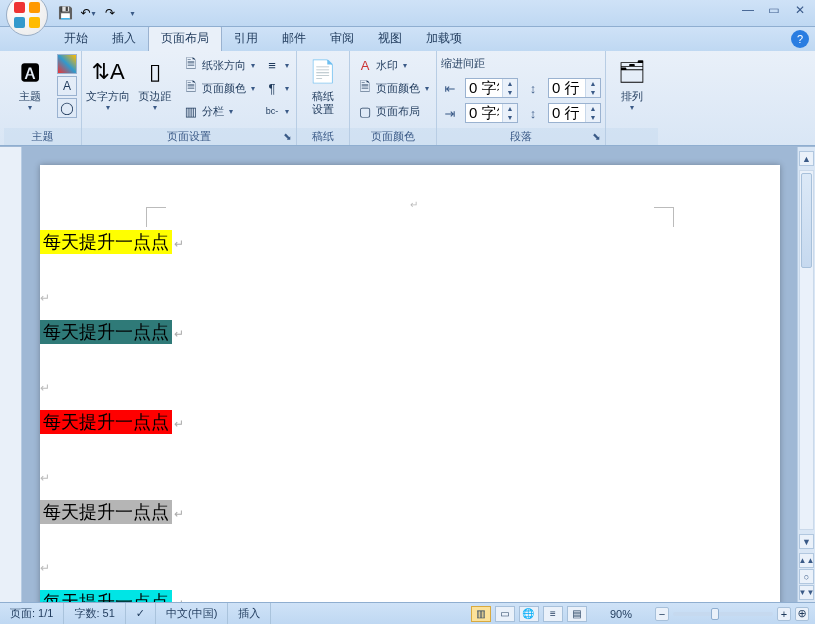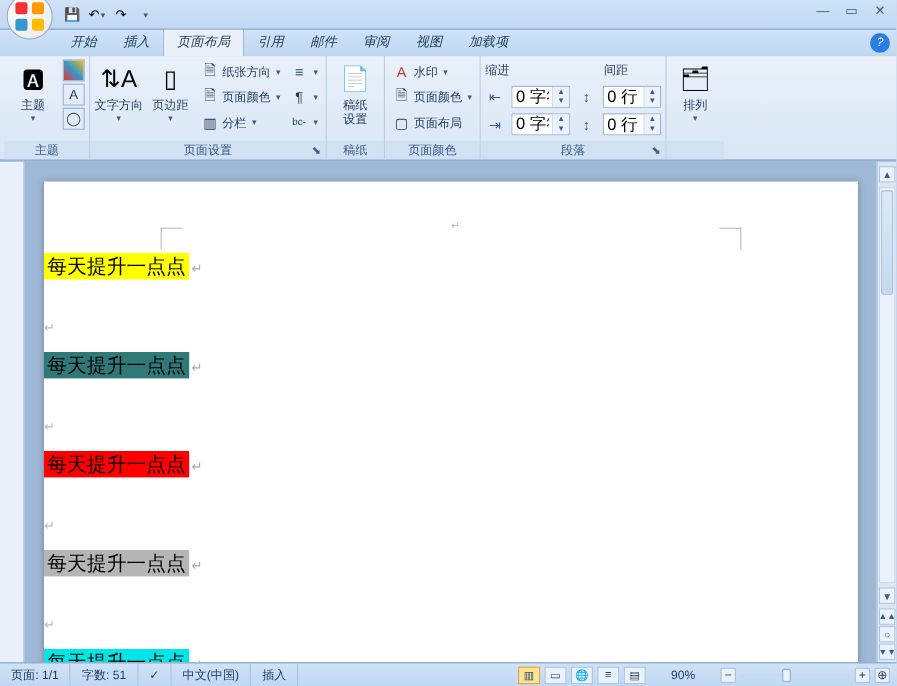--- a/index.html
+++ b/index.html
@@ -12,21 +12,21 @@
 .office-logo span { position:absolute; width:11px; height:11px; border-radius:2px; }
 .ol1{background:#e33;top:0;left:0}.ol2{background:#f90;top:0;right:0}.ol3{background:#39c;bottom:0;left:0}.ol4{background:#fb0;bottom:0;right:0}
 .qat { display:flex; gap:2px; align-items:center; margin-left:4px; }
 .qat-btn { width:20px; height:20px; border-radius:2px; display:flex;align-items:center;justify-content:center; }
 .dropdown-arrow{font-size:8px;color:#3a5a87;margin-left:1px}
 .title-text { position:absolute; left:50%; transform:translateX(-50%); color:#6a7a90; font-size:13px; }
 .window-controls { position:absolute; right:2px; top:1px; display:flex; }
 .window-controls div { width:26px; height:17px; display:flex; align-items:center; justify-content:center; color:#3a5a8a; border-radius:2px; font-size:12px;}
 
 
-.menu-tabs { height:24px; background: linear-gradient(#cfe2f7,#bfd8f2); display:flex; padding-left:52px; align-items:flex-end;font-style:italic; }
+.menu-tabs { height:24px; background: linear-gradient(#cfe2f7,#bfd8f2); display:flex; padding-left:52px; align-items:flex-end; }
 .menu-tab { padding:4px 12px; color:#1e395b; font-size:12px; cursor:default; }
 .menu-tab.active { background:#e9f0f9; border:1px solid #9ab2d0; border-bottom:none; border-radius:3px 3px 0 0; }
 .help-btn { margin-left:auto; margin-right:6px; width:18px;height:18px;border-radius:50%;background:#2a7de1;color:#fff;font-size:11px;display:flex;align-items:center;justify-content:center;margin-bottom:3px; }
 
 
 .ribbon { height:95px; background: linear-gradient(#e9f0f9,#d9e6f5); border-bottom:1px solid #8faed0; display:flex; padding-left:4px; }
 .ribbon-group { border-right:1px solid #b8cde4; display:flex; flex-direction:column; padding:3px 4px 0; position:relative; }
 .group-content { flex:1; display:flex; align-items:flex-start; gap:3px; }
 .group-label { height:17px; text-align:center; font-size:11px; color:#3a5a87; background:rgba(200,220,240,.5); margin:0 -4px; display:flex;align-items:center;justify-content:center; position:relative; }
 .dialog-launcher { position:absolute; right:3px; top:3px; width:11px; height:11px; font-size:10px; color:#3a5a87; }
@@ -224,23 +224,23 @@
             <span class="icon">▢</span>
             <span>页面布局</span>
           </div>
       </div>
     </div>
     <div class="group-label">页面颜色</div>
   </div>
 
   <div class="ribbon-group paragraph-group">
     <div class="group-content">
-      <div style="display:flex;gap:24px;margin-bottom:4px">
+      <div style="display:flex;margin-bottom:4px">
         <div class="para-label">缩进</div>
-        <div class="para-label" style="margin-left:62px">间距</div>
+        <div class="para-label" style="">间距</div>
       </div>
       <div class="para-row">
         <span class="indent-icon">⇤</span>
         <div class="spinner">
             <input value="0 字符" style="">
             <div class="spinner-btns">
               <span>▲</span>
               <span>▼</span>
             </div>
           </div>

